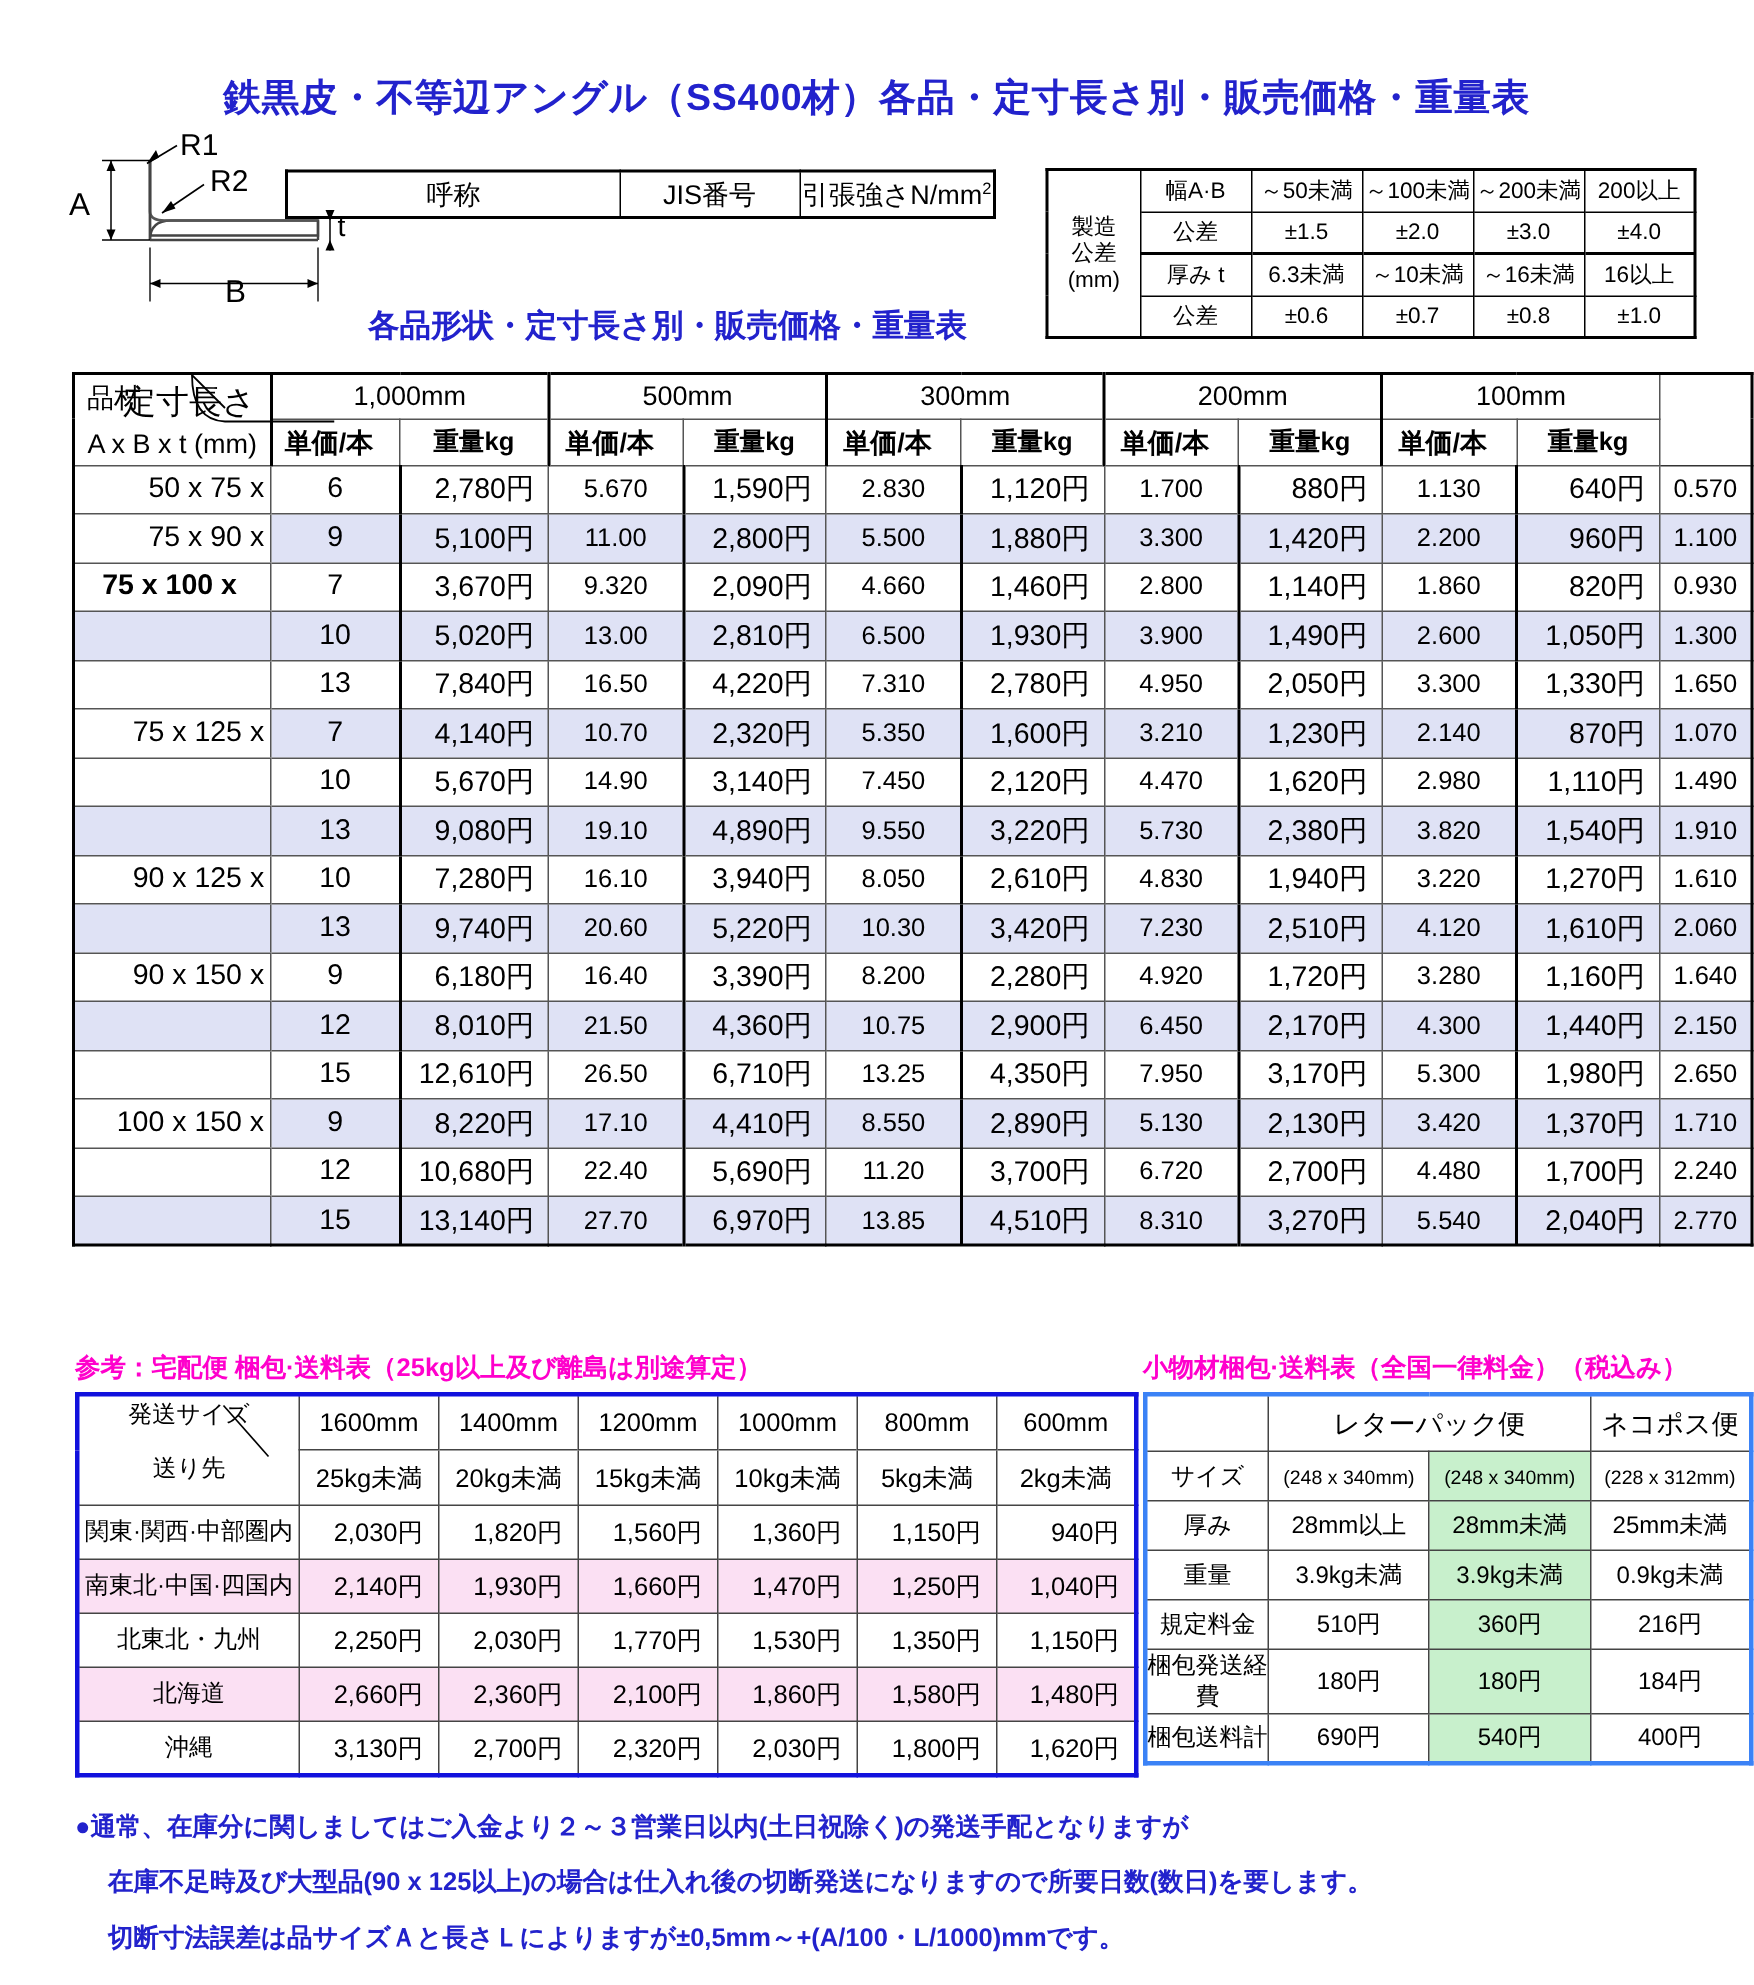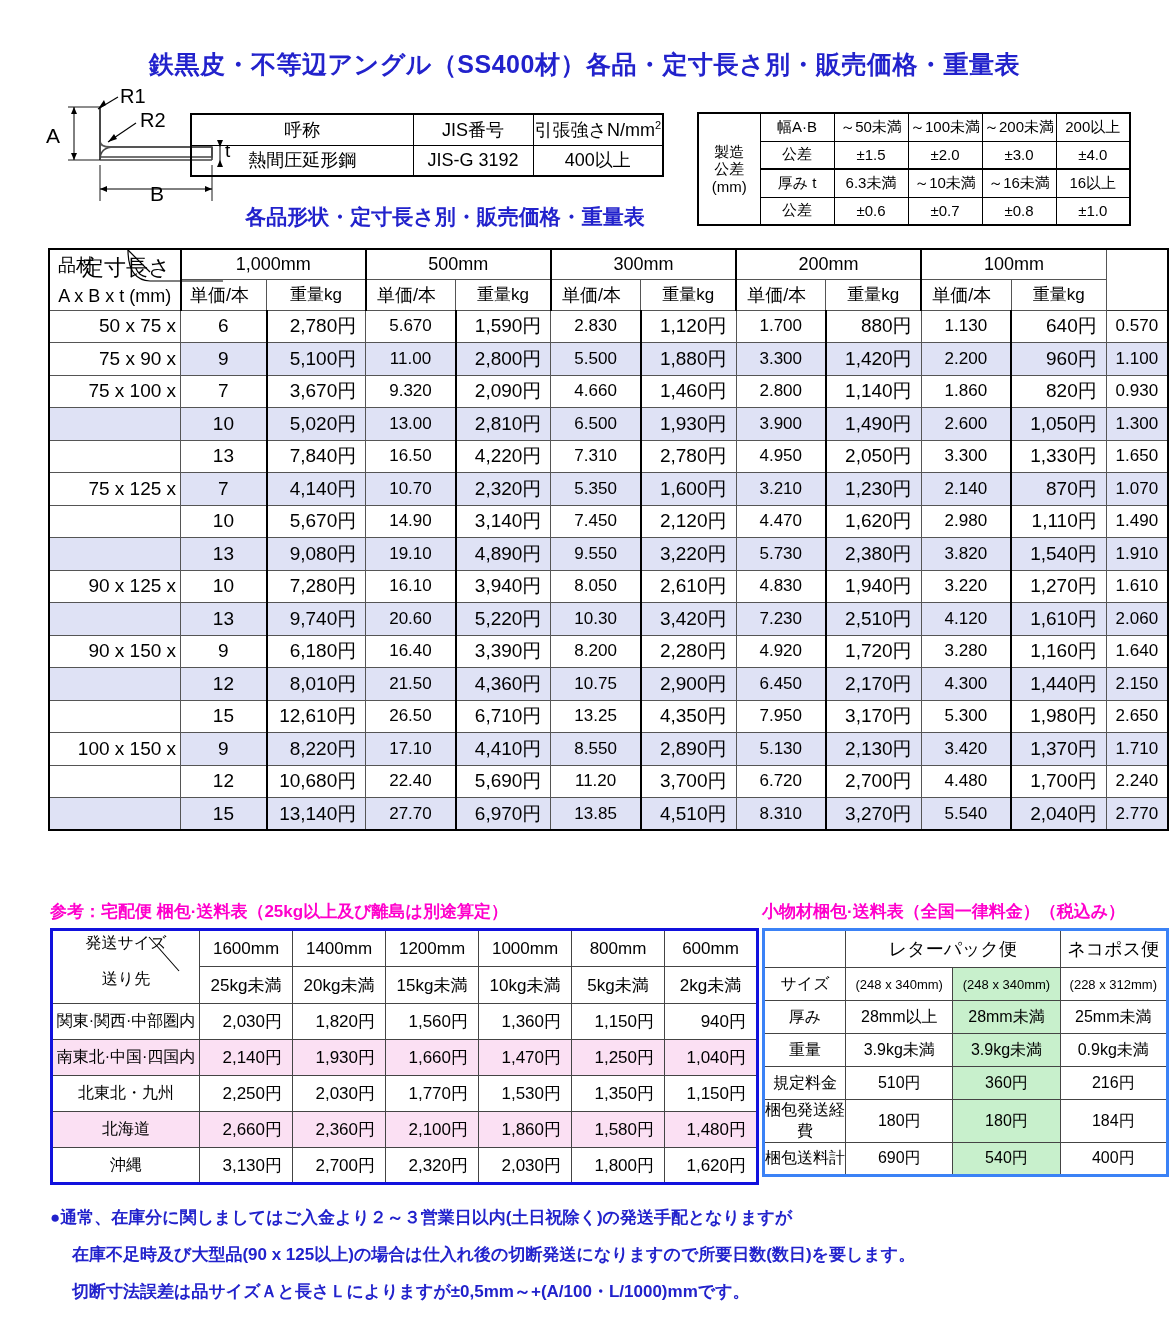--- a/index.html
+++ b/index.html
@@ -69,21 +69,21 @@
   #tol-table .vc  { width:74px; }
   #tol-table .thick-top { border-top:2px solid #000; }
 
   
   #price-table {
     position:absolute; left:48px; top:248px;
     border:2px solid #000;
   }
   #price-table td { border:1px solid #555; font-size:19px; height:32.5px; }
   #price-table .hdr-len { font-size:18px; height:30px; }
-  #price-table .hdr-sub { font-size:18px; height:31px; }
+  #price-table .hdr-sub { font-size:18px; height:31px;font-weight:bold; }
   #price-table .size-col { width:140px; text-align:center; padding-right:4px; font-size:19px; }
   #price-table .t-col    { width:33px;  text-align:center; font-size:19px; }
   #price-table .price-col{ width:117px; text-align:right; padding-right:9px; }
   #price-table .wt-col   { width:72px;  text-align:center; font-size:17px; }
   #price-table .grp-left { border-left:2px solid #000; }
   #price-table .dash-l   { border-left:1px dashed #777; }
   #price-table .shaded   { background:#dfe2f5; }
   #price-table .grpstart td { border-top:1px solid #333; }
   #price-table .hdr-corner { position:relative; width:173px; }
   #price-table .hdr-corner .l1 { position:absolute; left:8px;  top:3px;  font-size:18px; }
@@ -173,25 +173,20 @@
       <text x="185" y="72" font-size="19" font-family="Liberation Sans, sans-serif">t</text>
     </svg>
   </div>
 
   <table id="spec-table">
     <tbody>
       <tr>
         <td class="c1">呼称</td>
         <td class="c2">JIS番号</td>
         <td class="c3"><span>引張強さN/mm</span><sup>2</sup></td>
-      </tr>
-      <tr>
-        <td class="c1">熱間圧延形鋼</td>
-        <td class="c2">JIS-G 3192</td>
-        <td class="c3">400以上</td>
       </tr>
     </tbody>
   </table>
 
   <table id="tol-table">
     <tbody>
       <tr>
         <td class="lbl" rowspan="4">
           <div>製造</div>
           <div>公差</div>
@@ -281,21 +276,21 @@
           <td class="price-col grp-left shaded">2,800円</td>
           <td class="wt-col dash-l shaded">5.500</td>
           <td class="price-col grp-left shaded">1,880円</td>
           <td class="wt-col dash-l shaded">3.300</td>
           <td class="price-col grp-left shaded">1,420円</td>
           <td class="wt-col dash-l shaded">2.200</td>
           <td class="price-col grp-left shaded">960円</td>
           <td class="wt-col dash-l shaded">1.100</td>
         </tr>
         <tr class="grpstart">
-          <td class="size-col blank-size" style="text-align: right;">75 x 100 x</td>
+          <td class="size-col blank-size" style="text-align: center; font-weight: bold;">75 x 100 x</td>
           <td class="t-col">7</td>
           <td class="price-col grp-left">3,670円</td>
           <td class="wt-col dash-l">9.320</td>
           <td class="price-col grp-left">2,090円</td>
           <td class="wt-col dash-l">4.660</td>
           <td class="price-col grp-left">1,460円</td>
           <td class="wt-col dash-l">2.800</td>
           <td class="price-col grp-left">1,140円</td>
           <td class="wt-col dash-l">1.860</td>
           <td class="price-col grp-left">820円</td>

